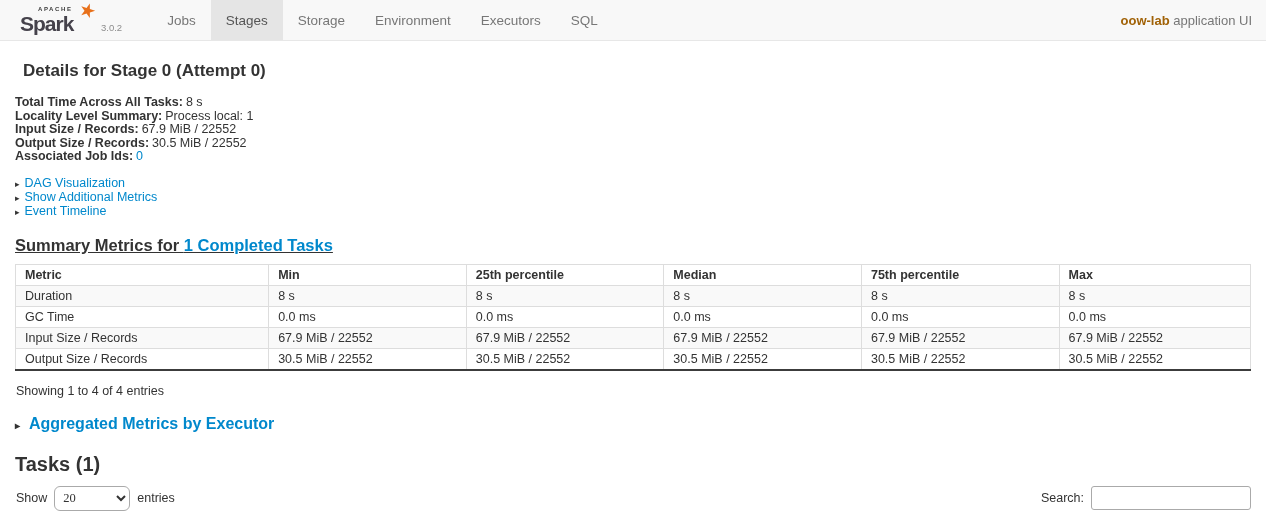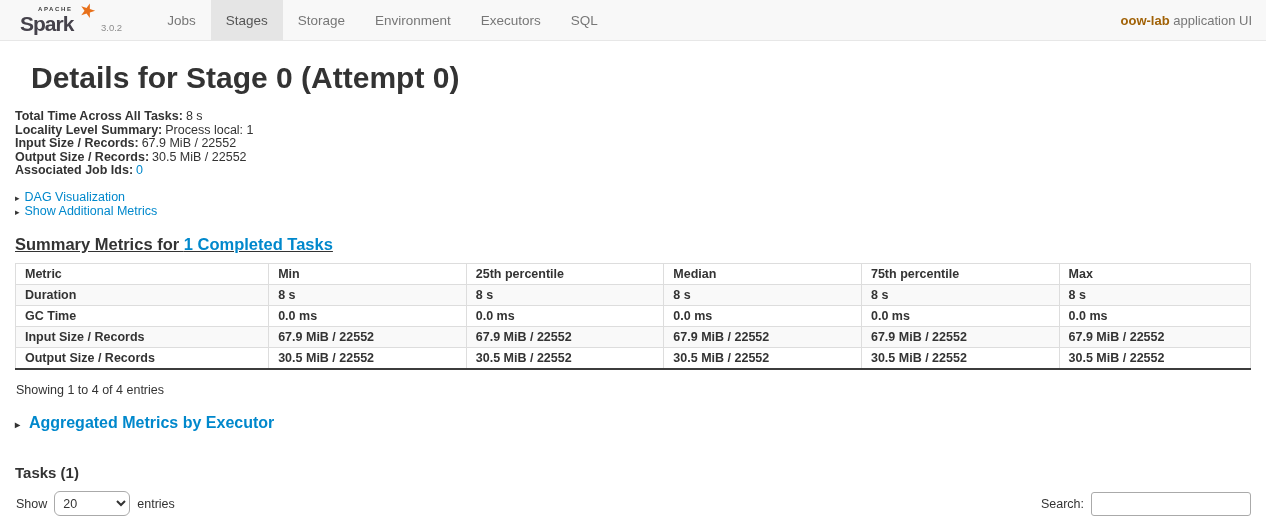--- a/index.html
+++ b/index.html
@@ -23,48 +23,48 @@
   .spark-star { position:absolute; top:-4px; right:-2px; font-size:19px; color:#e8701a; transform:rotate(18deg); }
   .version { font-size:9.5px; color:#8d8d8d; margin-left:7px; padding-bottom:3px; }
   .nav-tabs { display:flex; margin-left:30px; }
   .nav-tab { display:flex; align-items:center; padding:0 15px; font-size:13.5px; color:#777; cursor:pointer; }
   .nav-tab.active { background:#e5e5e5; color:#555; }
   .app-id { margin-left:auto; display:flex; align-items:center; font-size:13px; color:#777; white-space:pre; }
   .app-id .app-name { font-weight:bold; color:#a16207; }
 
   
   .content { padding:0 15px; }
-  .page-title { font-size:30px; font-weight:bold; margin:20px 0 15px 16px; color:#333; }
+  .page-title { font-size:17px; font-weight:bold; margin:20px 0 15px 8px; color:#333; }
   .stats { list-style:none; margin:0; padding:0; }
   .stats li { line-height:13.5px; }
   .stats .lbl { font-weight:bold; margin-right:3px; }
   .toggles { margin-top:13px; }
   .toggle-row { line-height:13.4px; color:#0088cc; cursor:pointer; }
   .arrow-icon { color:#333; font-size:9px; margin-right:5px; display:inline-block; }
   .summary-heading { font-size:16.5px; font-weight:bold; margin:16px 0 9px;text-decoration:underline; }
   .summary-heading .link { cursor:pointer; }
 
   
   table { width:100%; border-collapse:collapse; font-size:12.5px; }
   table.bordered { border:1px solid #ddd; border-bottom:2px solid #3c3c3c; }
   table.bordered th, table.bordered td { border:1px solid #ddd; padding:3px 9px; text-align:left; vertical-align:middle; }
   table.bordered th { font-weight:bold; height:21px; }
-  table.bordered td { height:20px;font-weight:bold; }
+  table.bordered td { height:20px; }
   tbody tr:nth-child(odd) { background:#f9f9f9; }
   .table-footer { margin:13px 0 0 1px; color:#333; }
 
   .agg-heading { font-size:16px; font-weight:bold; color:#0088cc; margin:17px 0 0; cursor:pointer; }
   .agg-heading .arrow-icon { font-size:10px; }
-  .tasks-heading { font-size:15px; font-weight:bold; margin:32px 0 10px; }
+  .tasks-heading { font-size:20px; font-weight:bold; margin:20px 0 10px; }
 
   
   .controls { display:flex; align-items:center; justify-content:space-between; margin:0 0 9px 1px; }
   .show-entries { display:flex; align-items:center; color:#333; }
   .show-entries select { margin:0 7px; width:76px; height:25px; font-size:12.5px; color:#333;
-    border:1px solid #aaa; border-radius:6px; background:#fff; padding:2px 4px; }
+    border:1px solid #aaa; border-radius:6px; background:#fff; padding:2px 4px;font-family:Liberation Serif, serif; }
   .search-box { display:flex; align-items:center; color:#333; }
   .search-box input { margin-left:7px; width:160px; height:24px; border:1px solid #aaa; border-radius:3px; padding:2px 6px; font-size:12.5px; }
 </style>
 </head>
 <body>
 
 <div class="navbar">
   <div class="logo-wrap">
     <div class="spark-logo">
       <span class="apache-text">APACHE</span>
@@ -92,20 +92,21 @@
     <li><span class="lbl">Total Time Across All Tasks:</span><span>8 s</span></li>
     <li><span class="lbl">Locality Level Summary:</span><span>Process local: 1</span></li>
     <li><span class="lbl">Input Size / Records:</span><span>67.9 MiB / 22552</span></li>
     <li><span class="lbl">Output Size / Records:</span><span>30.5 MiB / 22552</span></li>
     <li><span class="lbl">Associated Job Ids:</span><span class="link">0</span></li>
   </ul>
 
   <div class="toggles">
     <div class="toggle-row"><span class="arrow-icon">▸</span><span>DAG Visualization</span></div>
     <div class="toggle-row"><span class="arrow-icon">▸</span><span>Show Additional Metrics</span></div>
+    <div class="toggle-row"><span class="arrow-icon">▸</span><span>Event Timeline</span></div>
   </div>
 
   <div class="summary-heading"><span>Summary Metrics for </span><span class="link">1 Completed Tasks</span></div>
 
   <table class="bordered">
     <colgroup>
       <col style="width:20.5%">
         <col style="width:16%">
         <col style="width:16%">
       <col style="width:16%">

